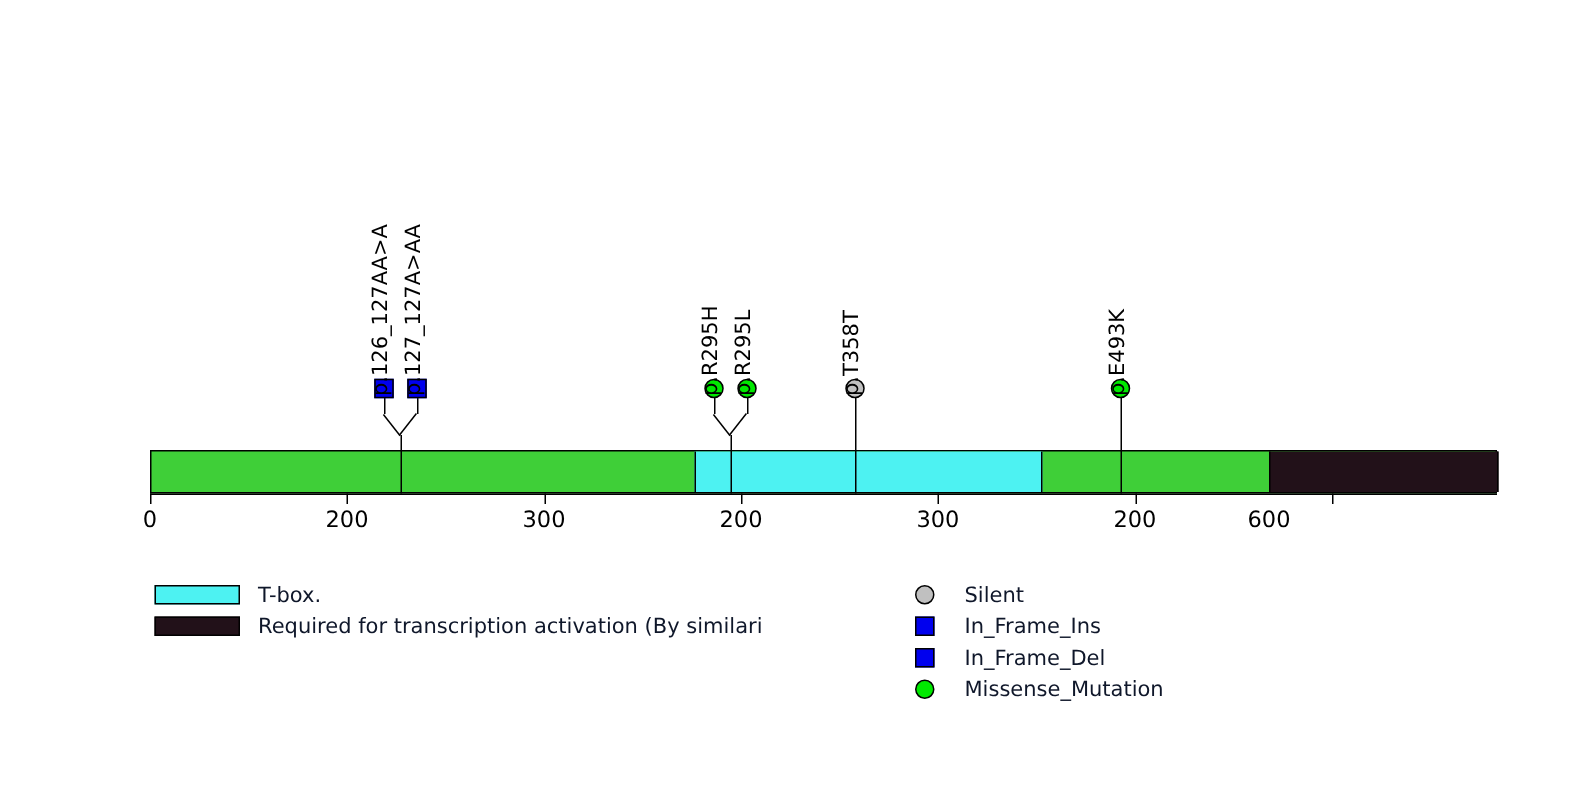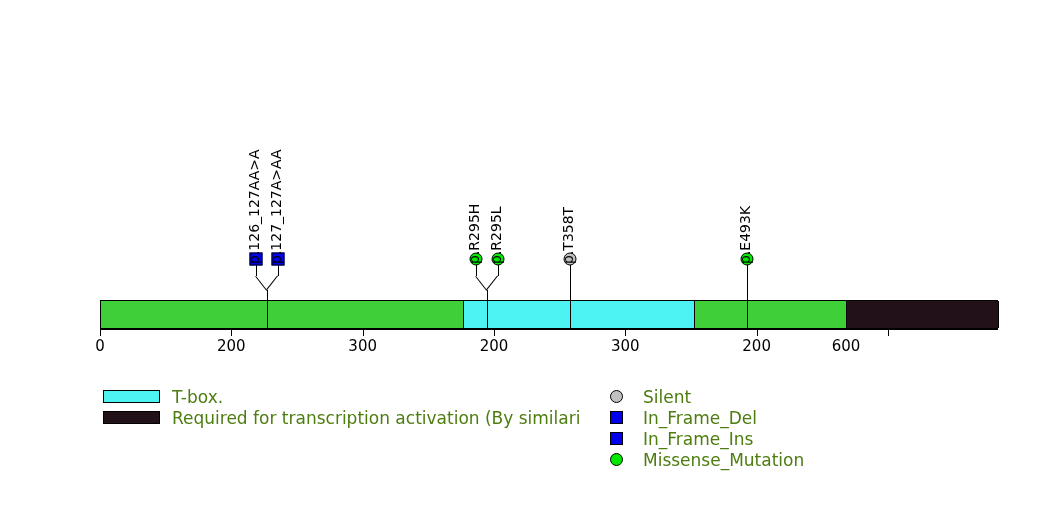--- a/index.html
+++ b/index.html
@@ -91,22 +91,22 @@
     font-size: 14px;
     color: #000000;
     white-space: nowrap;
     transform-origin: left bottom;
     transform: rotate(-90deg);
   }
 
   
   .legend {
     position: absolute;
-    font-size: 17px;
-    color: #4d7c0f;
+    font-size: 14px;
+    color: #0f172a;
   }
   .legend-row {
     position: relative;
     height: 21px;
     display: flex;
     align-items: center;
   }
   .legend-swatch-rect {
     width: 57px;
     height: 13px;
@@ -196,25 +196,25 @@
       </div>
     </div>
 
   <div class="legend" id="legend-right">
       <div class="legend-row">
         <div class="legend-swatch-mark circle" style="background: rgb(192, 192, 192);"></div>
         <div class="legend-text">Silent</div>
       </div>
       <div class="legend-row">
         <div class="legend-swatch-mark" style="background: rgb(0, 0, 238);"></div>
+        <div class="legend-text">In_Frame_Ins</div>
+      </div>
+      <div class="legend-row">
+        <div class="legend-swatch-mark" style="background: rgb(0, 0, 238);"></div>
         <div class="legend-text">In_Frame_Del</div>
-      </div>
-      <div class="legend-row">
-        <div class="legend-swatch-mark" style="background: rgb(0, 0, 238);"></div>
-        <div class="legend-text">In_Frame_Ins</div>
       </div>
       <div class="legend-row">
         <div class="legend-swatch-mark circle" style="background: rgb(0, 232, 0);"></div>
         <div class="legend-text">Missense_Mutation</div>
       </div>
     </div>
 
 </div>
 
 </body></html>

